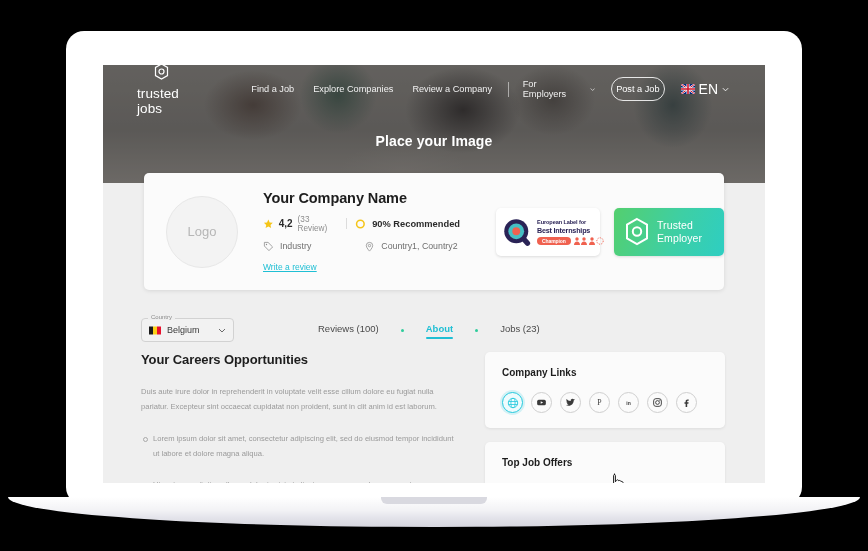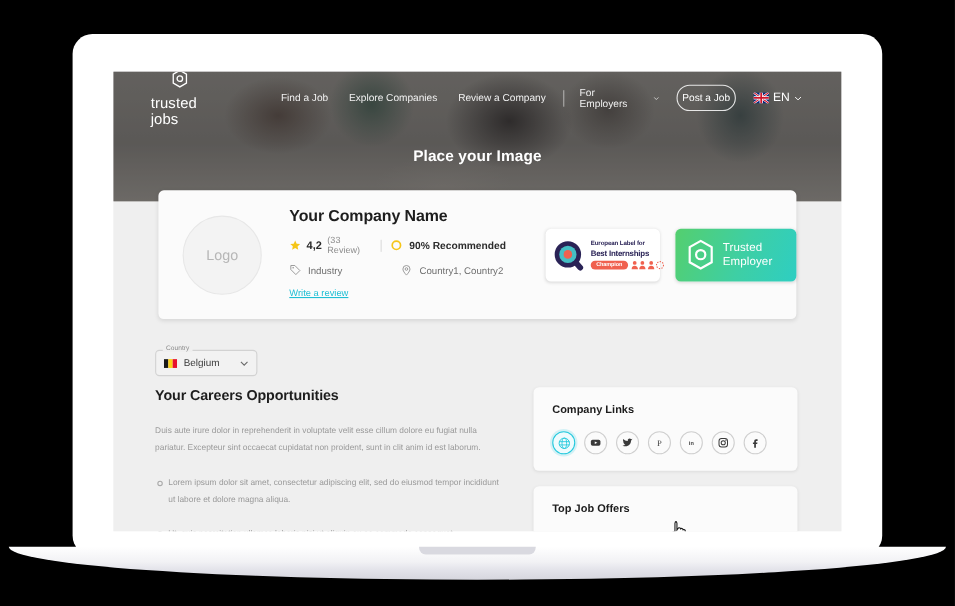--- a/index.html
+++ b/index.html
@@ -85,21 +85,21 @@
     border: 1px solid rgba(255,255,255,.85);
     border-radius: 13px;
     color: #fff; font-size: 9.2px;
     padding: 6px 4px; background: transparent; cursor: pointer;
     white-space: nowrap;
   }
   #lang-group { display:flex; align-items:center; gap:4px; margin-left: 16px; cursor:pointer; }
   #flag-uk {
     width: 14px; height: 10px; display:block; border-radius:1px;
   }
-  #lang-label { color:#fff; font-size: 11px; }
+  #lang-label { color:#fff; font-size: 14px; }
 
   #hero-title {
     text-align:center; color:#fff; font-size: 14px; font-weight: bold;
     margin-top: 20px; letter-spacing:.1px;
   }
 
   
   #profile-card {
     position: absolute; left: 41px; top: 108px;
     width: 580px; height: 117px;
@@ -392,20 +392,27 @@
           <rect width="5" height="10" fill="#1a1a1a"></rect>
           <rect x="5" width="5" height="10" fill="#fcd116"></rect>
           <rect x="10" width="5" height="10" fill="#e8112d"></rect>
         </svg>
         <span id="country-value">Belgium</span>
         <svg id="country-chevron" viewBox="0 0 8 5">
           <path d="M1 1l3 3 3-3" fill="none" stroke="#6b6b6b" stroke-width="1"></path>
         </svg>
       </div>
 
+      <div id="tabs">
+        <span class="tab">Reviews (100)</span>
+        <span class="tab-dot"></span>
+        <span class="tab active">About</span>
+        <span class="tab-dot"></span>
+        <span class="tab">Jobs (23)</span>
+      </div>
     </div>
 
     <div id="content">
       <div id="main-col">
         <h1 id="careers-title">Your Careers Opportunities</h1>
         <p id="careers-para">Duis aute irure dolor in reprehenderit in voluptate velit esse cillum dolore eu fugiat nulla pariatur. Excepteur sint occaecat cupidatat non proident, sunt in clit anim id est laborum.</p>
         <ul id="careers-list">
           <li>Lorem ipsum dolor sit amet, consectetur adipiscing elit, sed do eiusmod tempor incididunt ut labore et dolore magna aliqua.</li>
           <li>Ut, quis nosrcitation ullamco laboris nisi ut aliquip ex ea commodo consequat.</li>
         </ul>

